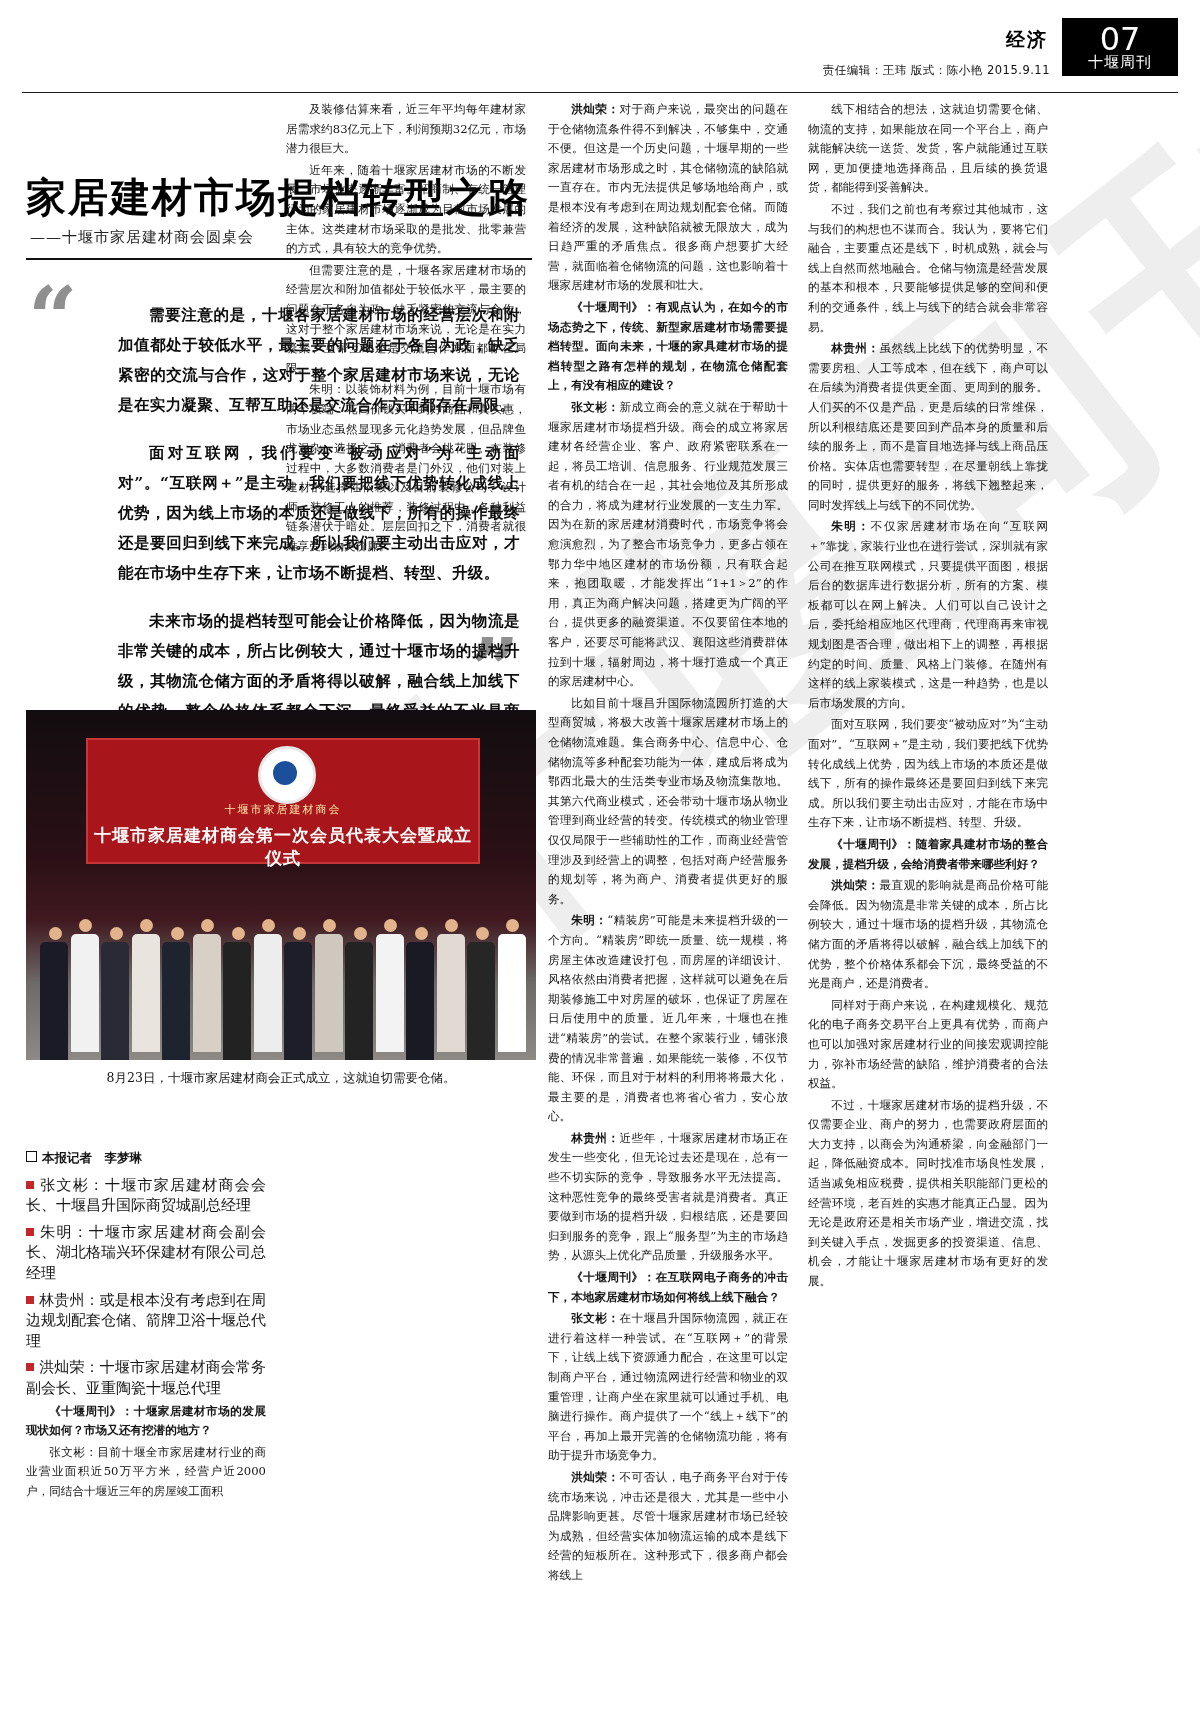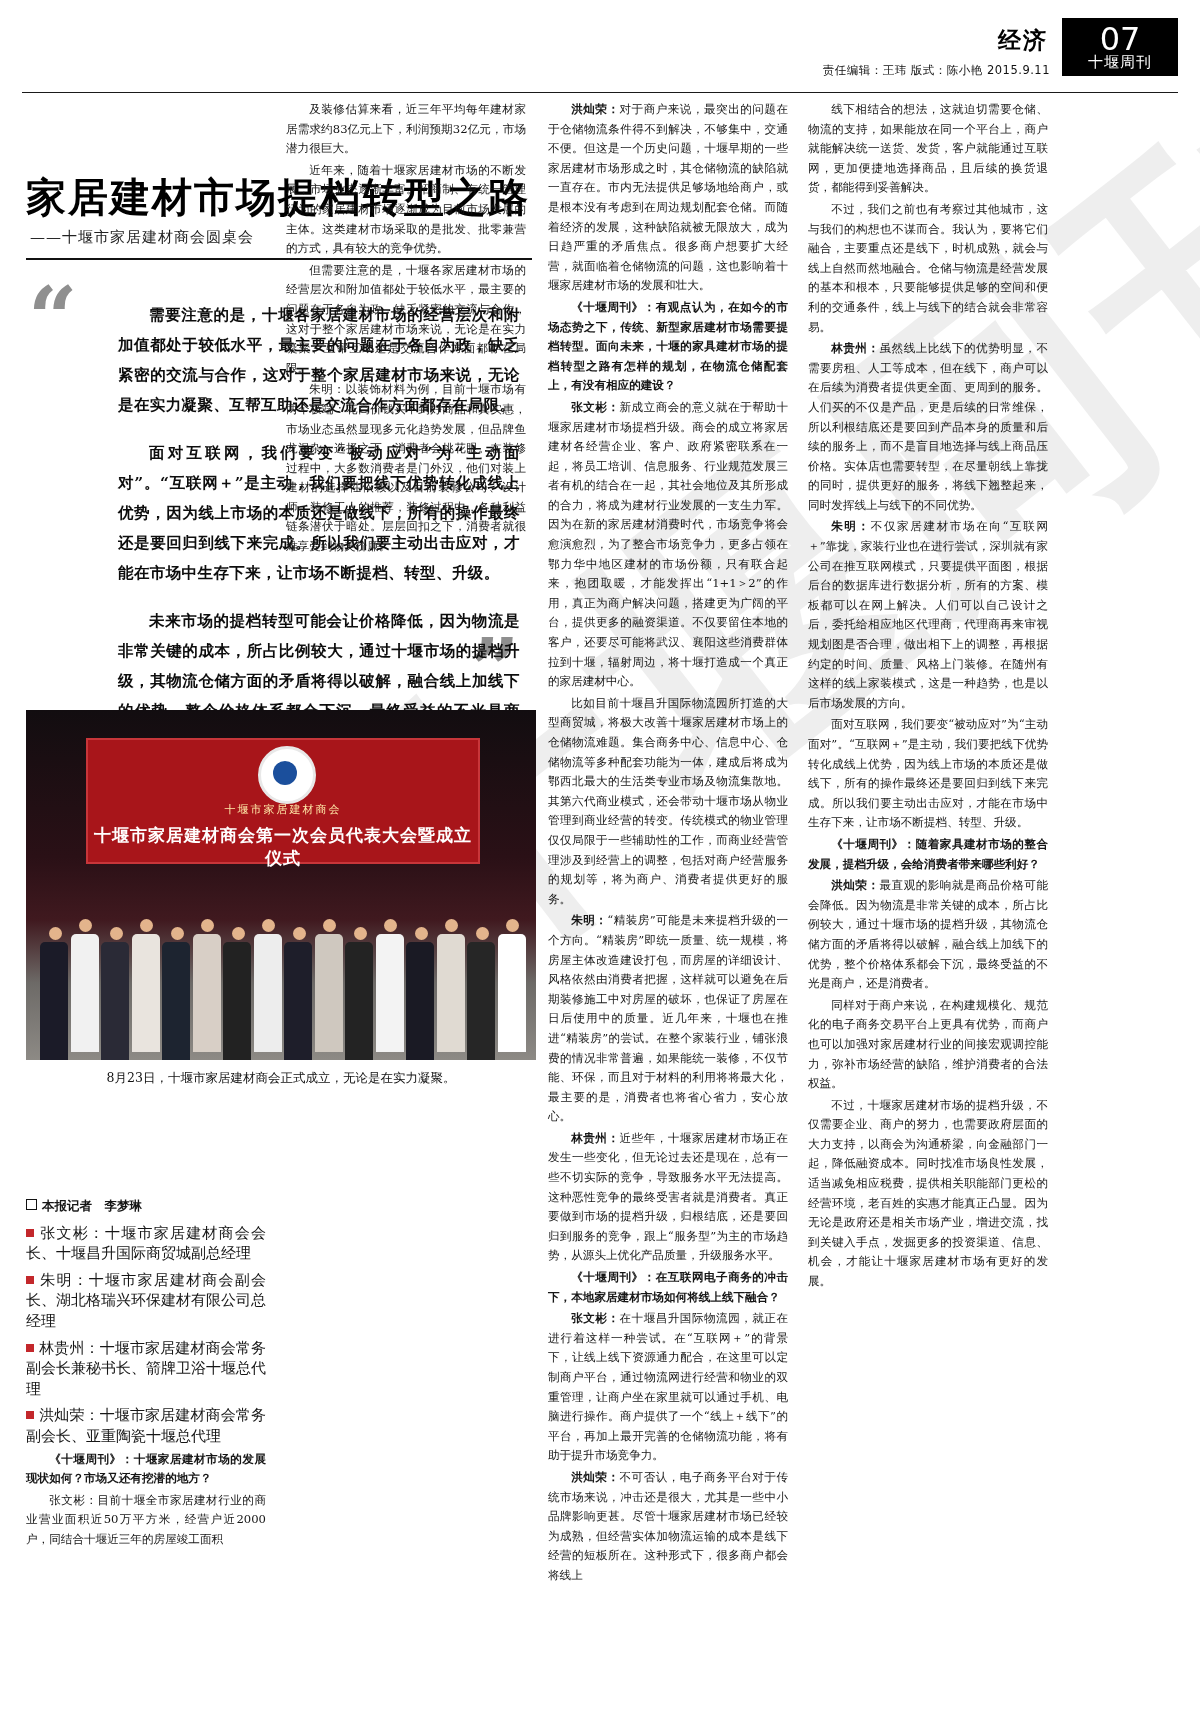--- a/index.html
+++ b/index.html
@@ -13,21 +13,21 @@
   }
   .page{position:relative;width:1200px;height:1720px;}
 
   
   .masthead{
     position:absolute;top:18px;right:22px;
     display:flex;align-items:stretch;
   }
   .mast-eco{
     font-family:"DejaVu Sans","Liberation Sans",sans-serif;
-    font-size:23px;font-weight:bold;color:#000;
+    font-size:19px;font-weight:bold;color:#000;
     display:flex;align-items:center;padding:0 14px 0 0;
     letter-spacing:2px;
   }
   .mast-box{
     width:116px;background:#000;color:#fff;text-align:center;
     padding:4px 0 6px 0;
   }
   .mast-num{
     font-family:"DejaVu Sans","Liberation Sans",sans-serif;
     font-size:32px;line-height:34px;font-weight:normal;
@@ -116,21 +116,21 @@
 
   
   .col{position:absolute;top:0;font-size:11.6px;line-height:19.6px;text-align:justify;color:#161616;}
   .col p{margin:0 0 2px 0;text-indent:2em;}
   .col1{left:26px;top:1148px;width:240px;}
   .col2{left:286px;top:100px;width:240px;}
   .col3{left:548px;top:100px;width:240px;}
   .col4{left:808px;top:100px;width:240px;}
   .reporter{
     font-family:"DejaVu Sans","Liberation Sans",sans-serif;
-    font-size:12.5px;font-weight:bold;margin-bottom:8px;margin-top:48px;
+    font-size:12.5px;font-weight:bold;margin-bottom:8px;
   }
   .reporter .box{
     display:inline-block;width:9px;height:9px;border:1.5px solid #111;margin-right:5px;
   }
   .panel{margin:6px 0 2px 0;}
   .panel .sq{
     display:inline-block;width:8px;height:8px;background:#c3272b;margin-right:5px;
     vertical-align:1px;
   }
   .panel-txt{font-size:15px;line-height:19px;}
@@ -234,29 +234,29 @@
         <div class="person" style="left: 441px; bottom: 0px;">
           <div class="head"></div>
           <div class="body" style="background:#262626"></div>
         </div>
         <div class="person" style="left: 471.5px; bottom: 8px;">
           <div class="head"></div>
           <div class="body" style="background:#ffffff"></div>
         </div>
       </div>
   </div>
-  <div class="caption">8月23日，十堰市家居建材商会正式成立，无论是在实力凝聚。</div>
+  <div class="caption">8月23日，十堰市家居建材商会正式成立，这就迫切需要仓储。</div>
 
   <div class="col col1">
     <div class="reporter">
       <span class="box"></span><span>本报记者　李梦琳</span>
     </div>
     <div class="panel"><span class="sq"></span><span class="panel-txt">张文彬：十堰市家居建材商会会长、十堰昌升国际商贸城副总经理</span></div>
     <div class="panel"><span class="sq"></span><span class="panel-txt">朱明：十堰市家居建材商会副会长、湖北格瑞兴环保建材有限公司总经理</span></div>
-    <div class="panel"><span class="sq"></span><span class="panel-txt">林贵州：十堰市家居建材商会常务副会长兼秘书长、箭牌卫浴十堰总代理</span></div>
+    <div class="panel"><span class="sq"></span><span class="panel-txt">林贵州：或是根本没有考虑到在周边规划配套仓储、箭牌卫浴十堰总代理</span></div>
     <div class="panel"><span class="sq"></span><span class="panel-txt">洪灿荣：十堰市家居建材商会常务副会长、亚重陶瓷十堰总代理</span></div>
     <p class="q">《十堰周刊》：十堰家居建材市场的发展现状如何？市场又还有挖潜的地方？</p>
     <p>张文彬：目前十堰全市家居建材行业的商业营业面积近50万平方米，经营户近2000户，同结合十堰近三年的房屋竣工面积</p>
   </div>
 
   <div class="col col2">
     <p>及装修估算来看，近三年平均每年建材家居需求约83亿元上下，利润预期32亿元，市场潜力很巨大。</p>
     <p>近年来，随着十堰家居建材市场的不断发展，市场业态逐渐丰富。招商制、有统一管理行为的家居建材市场逐渐成为目前市场发展的主体。这类建材市场采取的是批发、批零兼营的方式，具有较大的竞争优势。</p>
     <p>但需要注意的是，十堰各家居建材市场的经营层次和附加值都处于较低水平，最主要的问题在于各自为政，缺乏紧密的交流与合作，这对于整个家居建材市场来说，无论是在实力凝聚、互帮互助还是交流合作方面都存在局限。</p>
     <p>朱明：以装饰材料为例，目前十堰市场有两个极端：花高价钱买不到好商品和真实惠，市场业态虽然显现多元化趋势发展，但品牌鱼龙混杂。选择之下，消费者会挑花眼。在装修过程中，大多数消费者是门外汉，他们对装上建材的选择性依赖以及目前装修公司、设计师、装修工人的推荐，装修过程中，各种利益链条潜伏于暗处。层层回扣之下，消费者就很难享受到物美价廉。</p>

